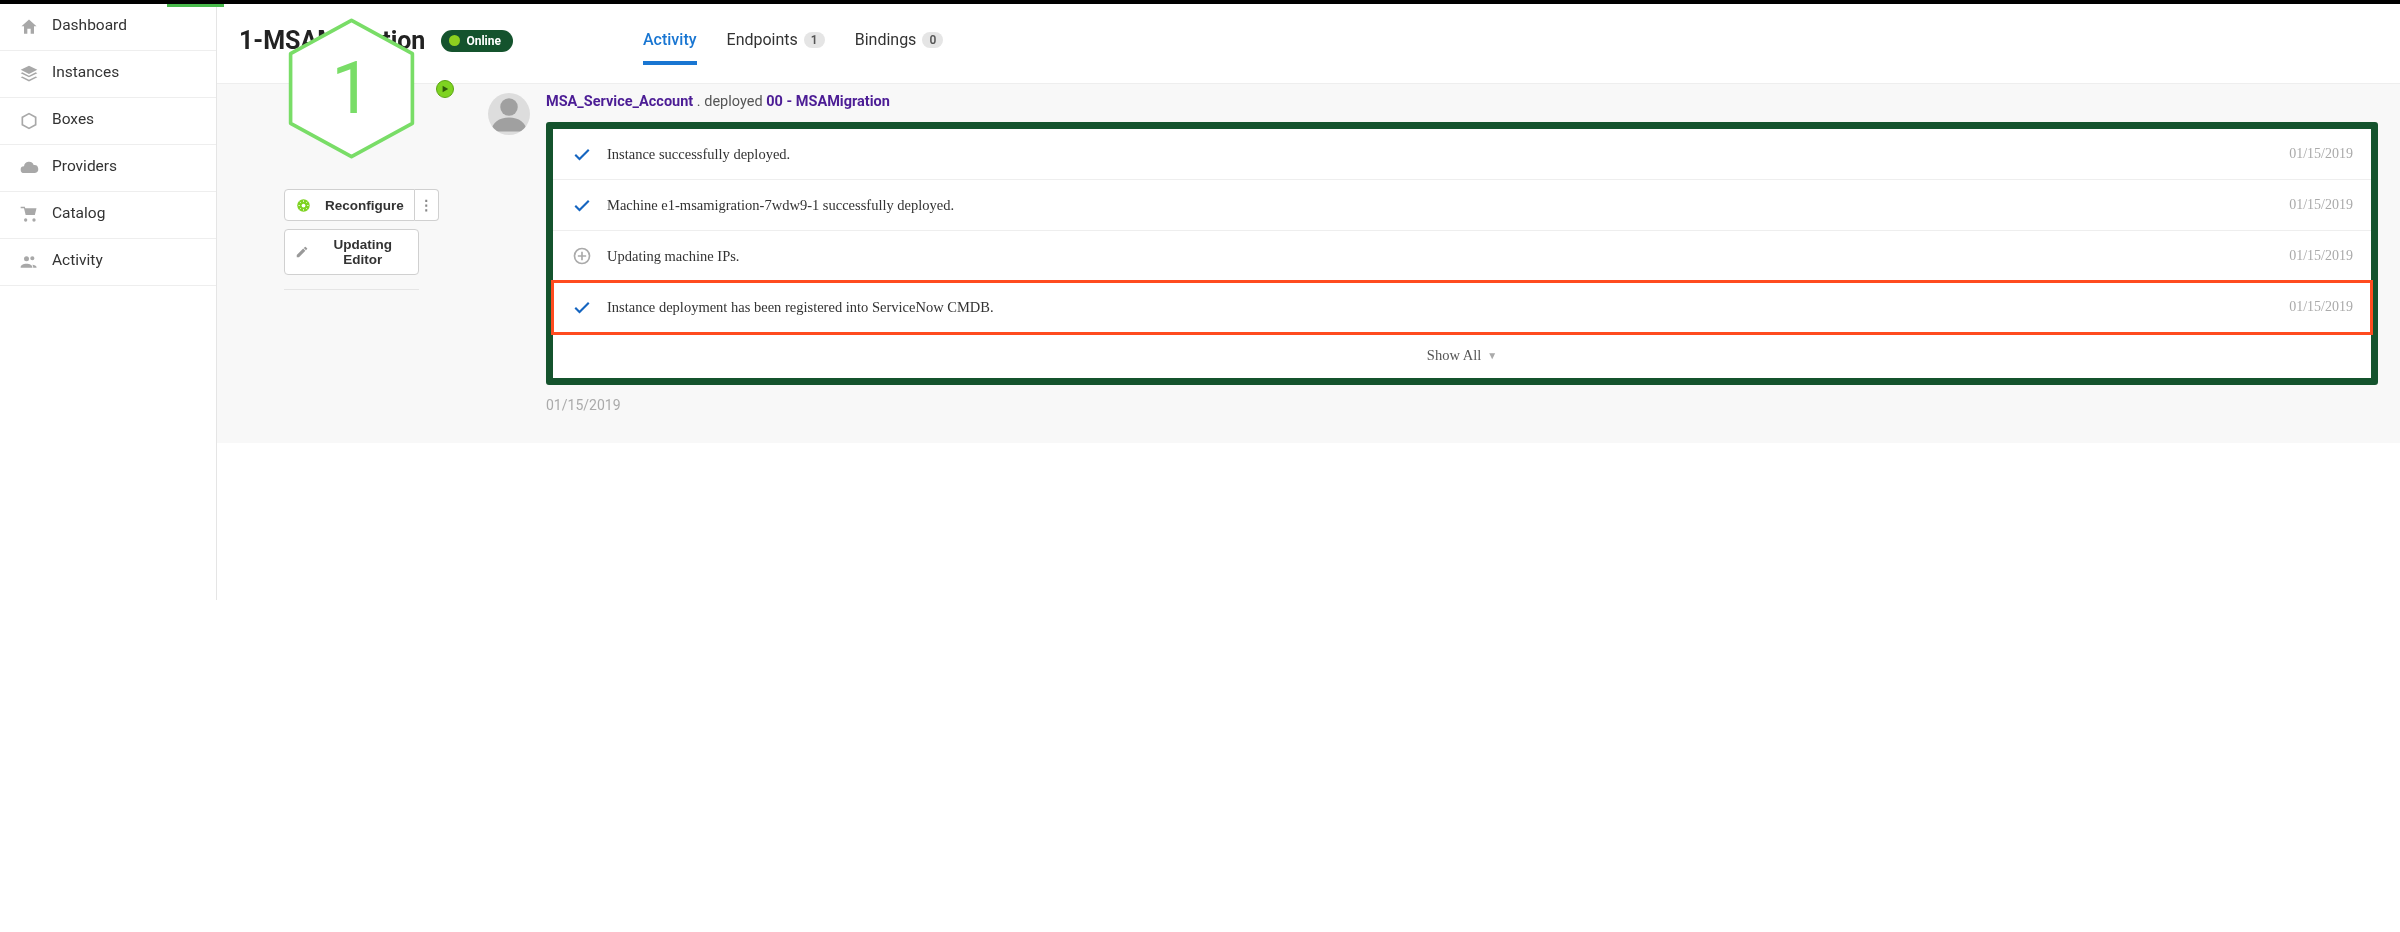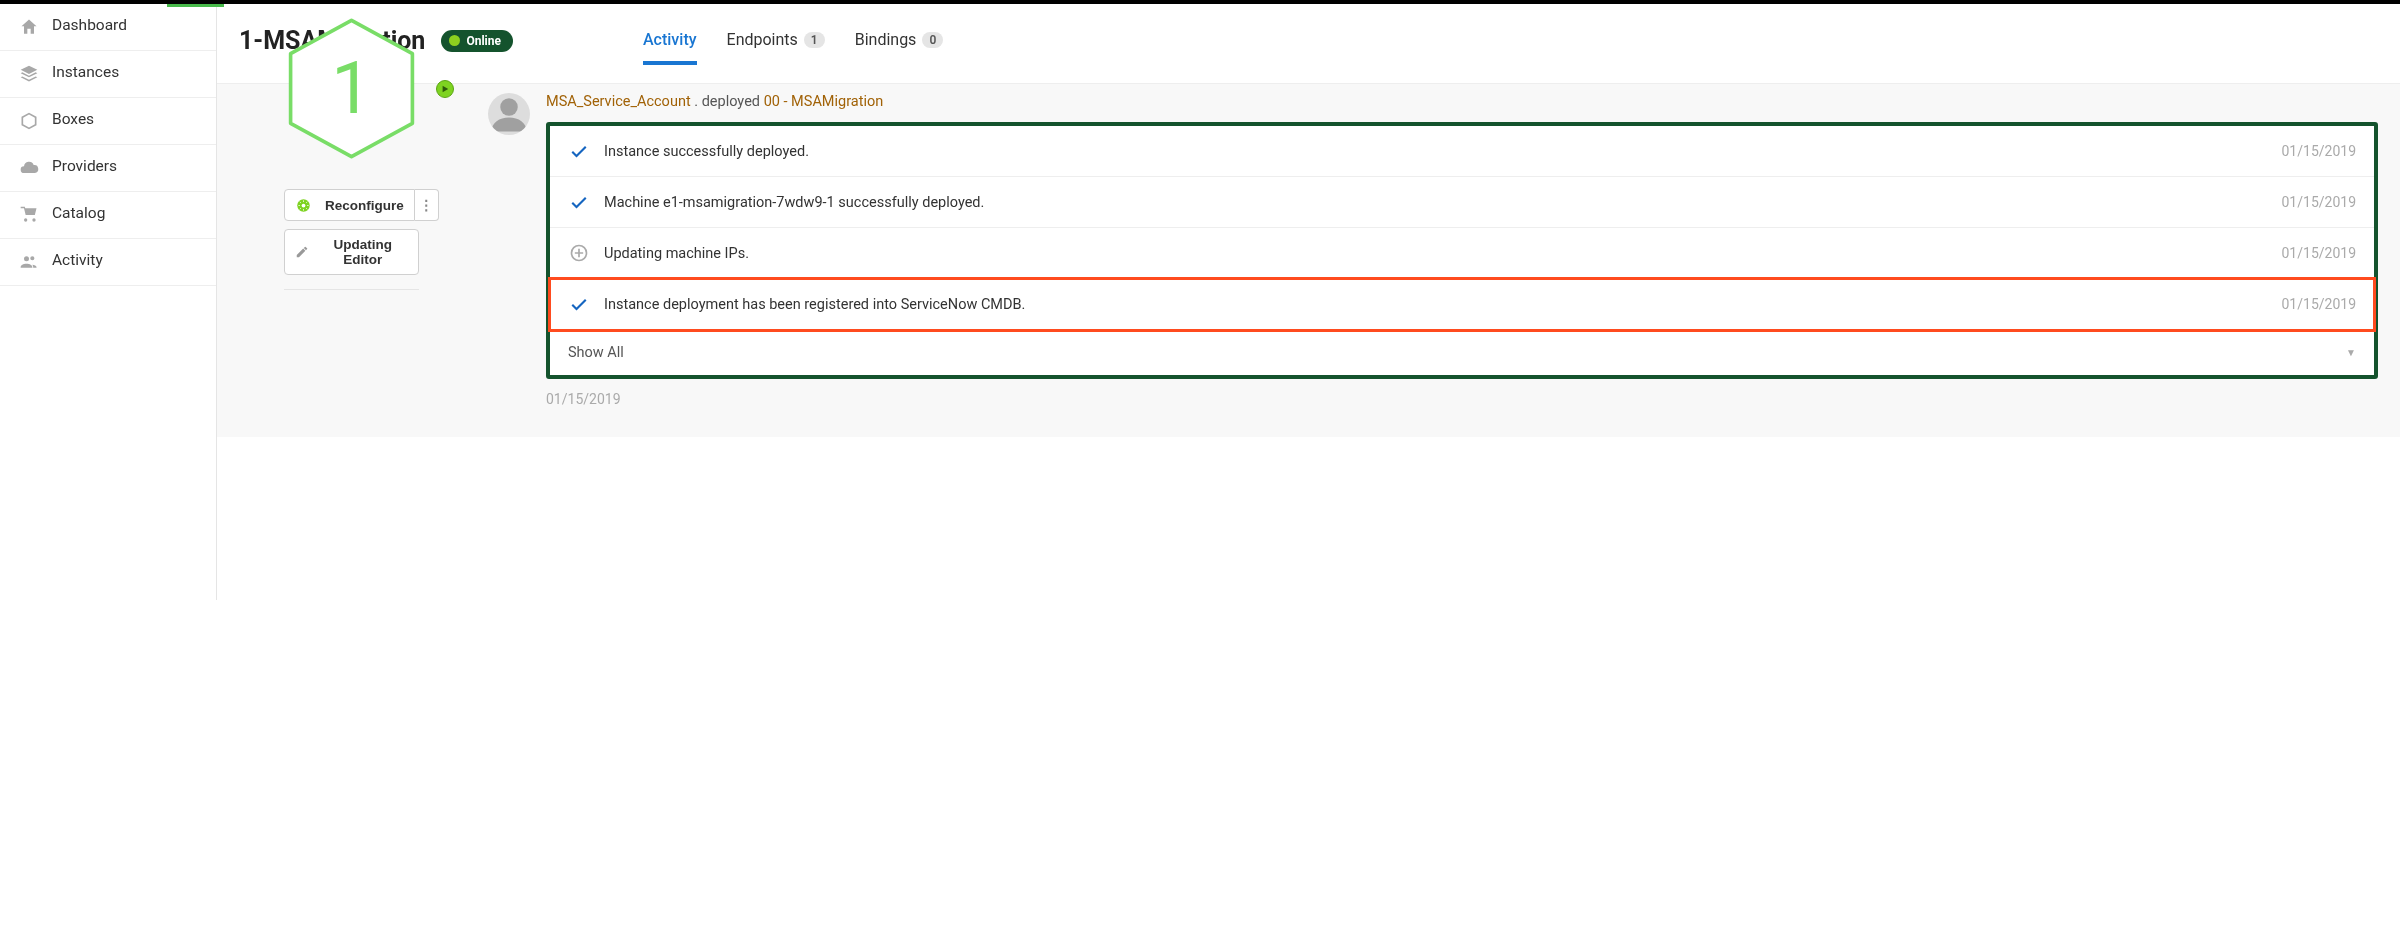--- a/index.html
+++ b/index.html
@@ -42,30 +42,30 @@
 .right-col { flex: 1; padding-top: 0; }
 .tabs { display: flex; gap: 30px; padding: 0 0 0 155px; margin-top: -62px; margin-bottom: 28px; }
 .tab { display: flex; align-items: center; gap: 6px; padding: 8px 0 12px 0; font-size: 16px; cursor: pointer; border-bottom: 4px solid transparent; font-weight: 400; }
 .tab.active { color: #1976d2; border-bottom-color: #1976d2; font-weight: 500; }
 .badge { background: #e5e5e5; color: #555; font-size: 12px; border-radius: 10px; padding: 1px 7px; font-weight: 600; }
 
 .activity-row { display: flex; gap: 16px; }
 .avatar { width: 42px; height: 42px; border-radius: 50%; background: #ddd; display: flex; align-items: center; justify-content: center; overflow: hidden; flex-shrink: 0; }
 .activity-body { flex: 1; }
 .activity-header { font-size: 14.5px; color: #555; margin-bottom: 12px; }
-.activity-header b { color: #a16207; font-weight: 400; }
-
-.log-panel { background: #fff; border: 4px solid #14532d; border-radius: 3px; }
+.activity-header b { color: #4c1d95; font-weight: 700; }
+
+.log-panel { background: #fff; border: 7px solid #14532d; border-radius: 3px; font-family: Liberation Serif, serif; }
 .log-item { display: flex; align-items: center; padding: 14px 18px; border-bottom: 1px solid #eee; font-size: 14.5px; }
 .log-item:last-child { border-bottom: none; }
 .log-icon { width: 22px; height: 22px; display: inline-flex; align-items: center; justify-content: center; margin-right: 14px; flex-shrink: 0; }
 .log-text { flex: 1; color: #333; }
 .log-date { color: #aaa; font-size: 14px; }
 .log-item.highlighted { outline: 3px solid #ff4b1f; outline-offset: -1px; }
-.show-all { justify-content: space-between; color: #555; cursor: pointer; gap: 6px; }
+.show-all { justify-content: center; color: #555; cursor: pointer; gap: 6px; }
 .show-all .caret { font-size: 10px; color: #aaa; }
 
 .footer-date { color: #aaa; font-size: 14px; margin-top: 12px; }
 </style>
 </head>
 <body>
 
 <div class="app">
   <div class="topbar-accent"></div>
 

